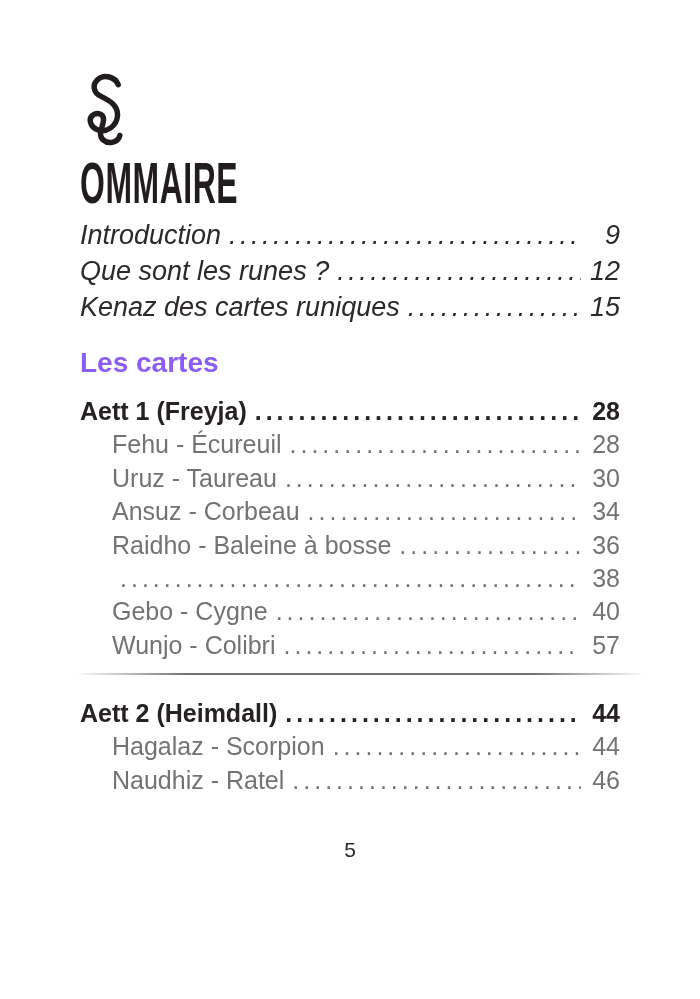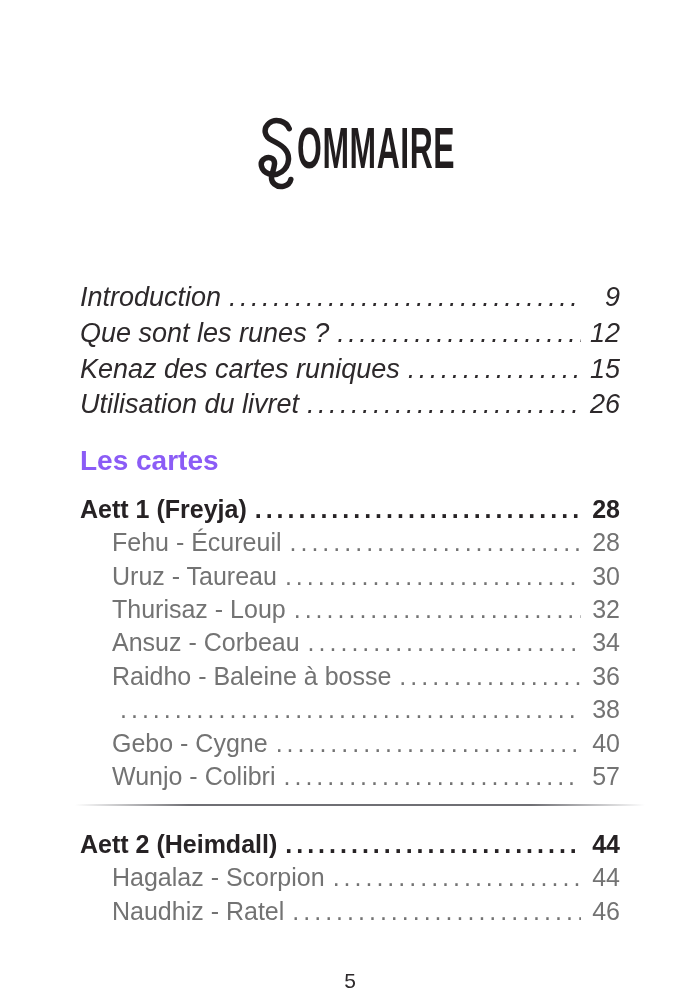--- a/index.html
+++ b/index.html
@@ -7,43 +7,43 @@
   body {
     width:700px; height:999px;
     font-family:"Liberation Sans","DejaVu Sans",sans-serif;
     color:#2a2628;
     overflow:hidden;
   }
   .page { width:700px; height:999px; padding:0 80px; position:relative; }
 
   
   .title-row {
-    margin-top:116px; height:80px;
-    display:flex; justify-content:center; align-items:flex-start;
+    margin-top:72px; height:80px;
+    display:flex; justify-content:space-between; align-items:flex-start;flex-direction:column;
   }
   .swash-s { width:50px; height:78px; margin-top:1px; margin-right:-4px; flex:0 0 auto; }
   .title-text-wrap { width:152px; overflow:visible; margin-top:4px; }
   .title-text {
     display:inline-block; white-space:nowrap;
     font-size:57px; font-weight:700; line-height:56px;
     letter-spacing:1px; color:#211d1e;
     transform:scaleX(0.56); transform-origin:left top;
   }
 
   
   .row { display:flex; align-items:baseline; }
   .lbl { flex:0 0 auto; white-space:nowrap; }
   .dots { flex:1 1 auto; overflow:hidden; white-space:nowrap; margin:0 5px 0 8px; }
   .dots::after {
     content:"..........................................................................................";
     letter-spacing:4px;
   }
   .num { flex:0 0 auto; min-width:34px; text-align:right; }
 
-  .intro { margin-top:84px; }
+  .intro { margin-top:66px; }
   .intro .row { font-style:italic; font-size:27px; line-height:35.8px; color:#2d292b; }
   .intro .dots::after { letter-spacing:3.5px; }
 
   .section-heading {
     margin-top:23px;
     font-size:28px; font-weight:700; line-height:30px; color:#8b5cf6;
   }
 
   .group-title { margin-top:16px; font-weight:700; font-size:25px; line-height:34px; color:#262224; }
   .entry { font-size:25px; line-height:33.4px; padding-left:32px; color:#737373; }
@@ -87,49 +87,39 @@
     <div class="row">
       <span class="lbl">Que sont les runes ?</span>
       <span class="dots"></span>
       <span class="num">12</span>
     </div>
     <div class="row">
       <span class="lbl">Kenaz des cartes runiques</span>
       <span class="dots"></span>
       <span class="num">15</span>
     </div>
-    <div class="row">
-      <span class="lbl">Utilisation du livret</span>
-      <span class="dots"></span>
-      <span class="num">26</span>
-    </div>
   </div>
 
   <div class="section-heading">Les cartes</div>
 
   <div>
     <div class="row group-title">
       <span class="lbl">Aett 1 (Freyja)</span>
       <span class="dots"></span>
       <span class="num">28</span>
     </div>
     <div class="row entry">
       <span class="lbl">Fehu - Écureuil</span>
       <span class="dots"></span>
       <span class="num">28</span>
     </div>
     <div class="row entry">
       <span class="lbl">Uruz - Taureau</span>
       <span class="dots"></span>
       <span class="num">30</span>
-    </div>
-    <div class="row entry">
-      <span class="lbl">Thurisaz - Loup</span>
-      <span class="dots"></span>
-      <span class="num">32</span>
     </div>
     <div class="row entry">
       <span class="lbl">Ansuz - Corbeau</span>
       <span class="dots"></span>
       <span class="num">34</span>
     </div>
     <div class="row entry">
       <span class="lbl">Raidho - Baleine à bosse</span>
       <span class="dots"></span>
       <span class="num">36</span>

